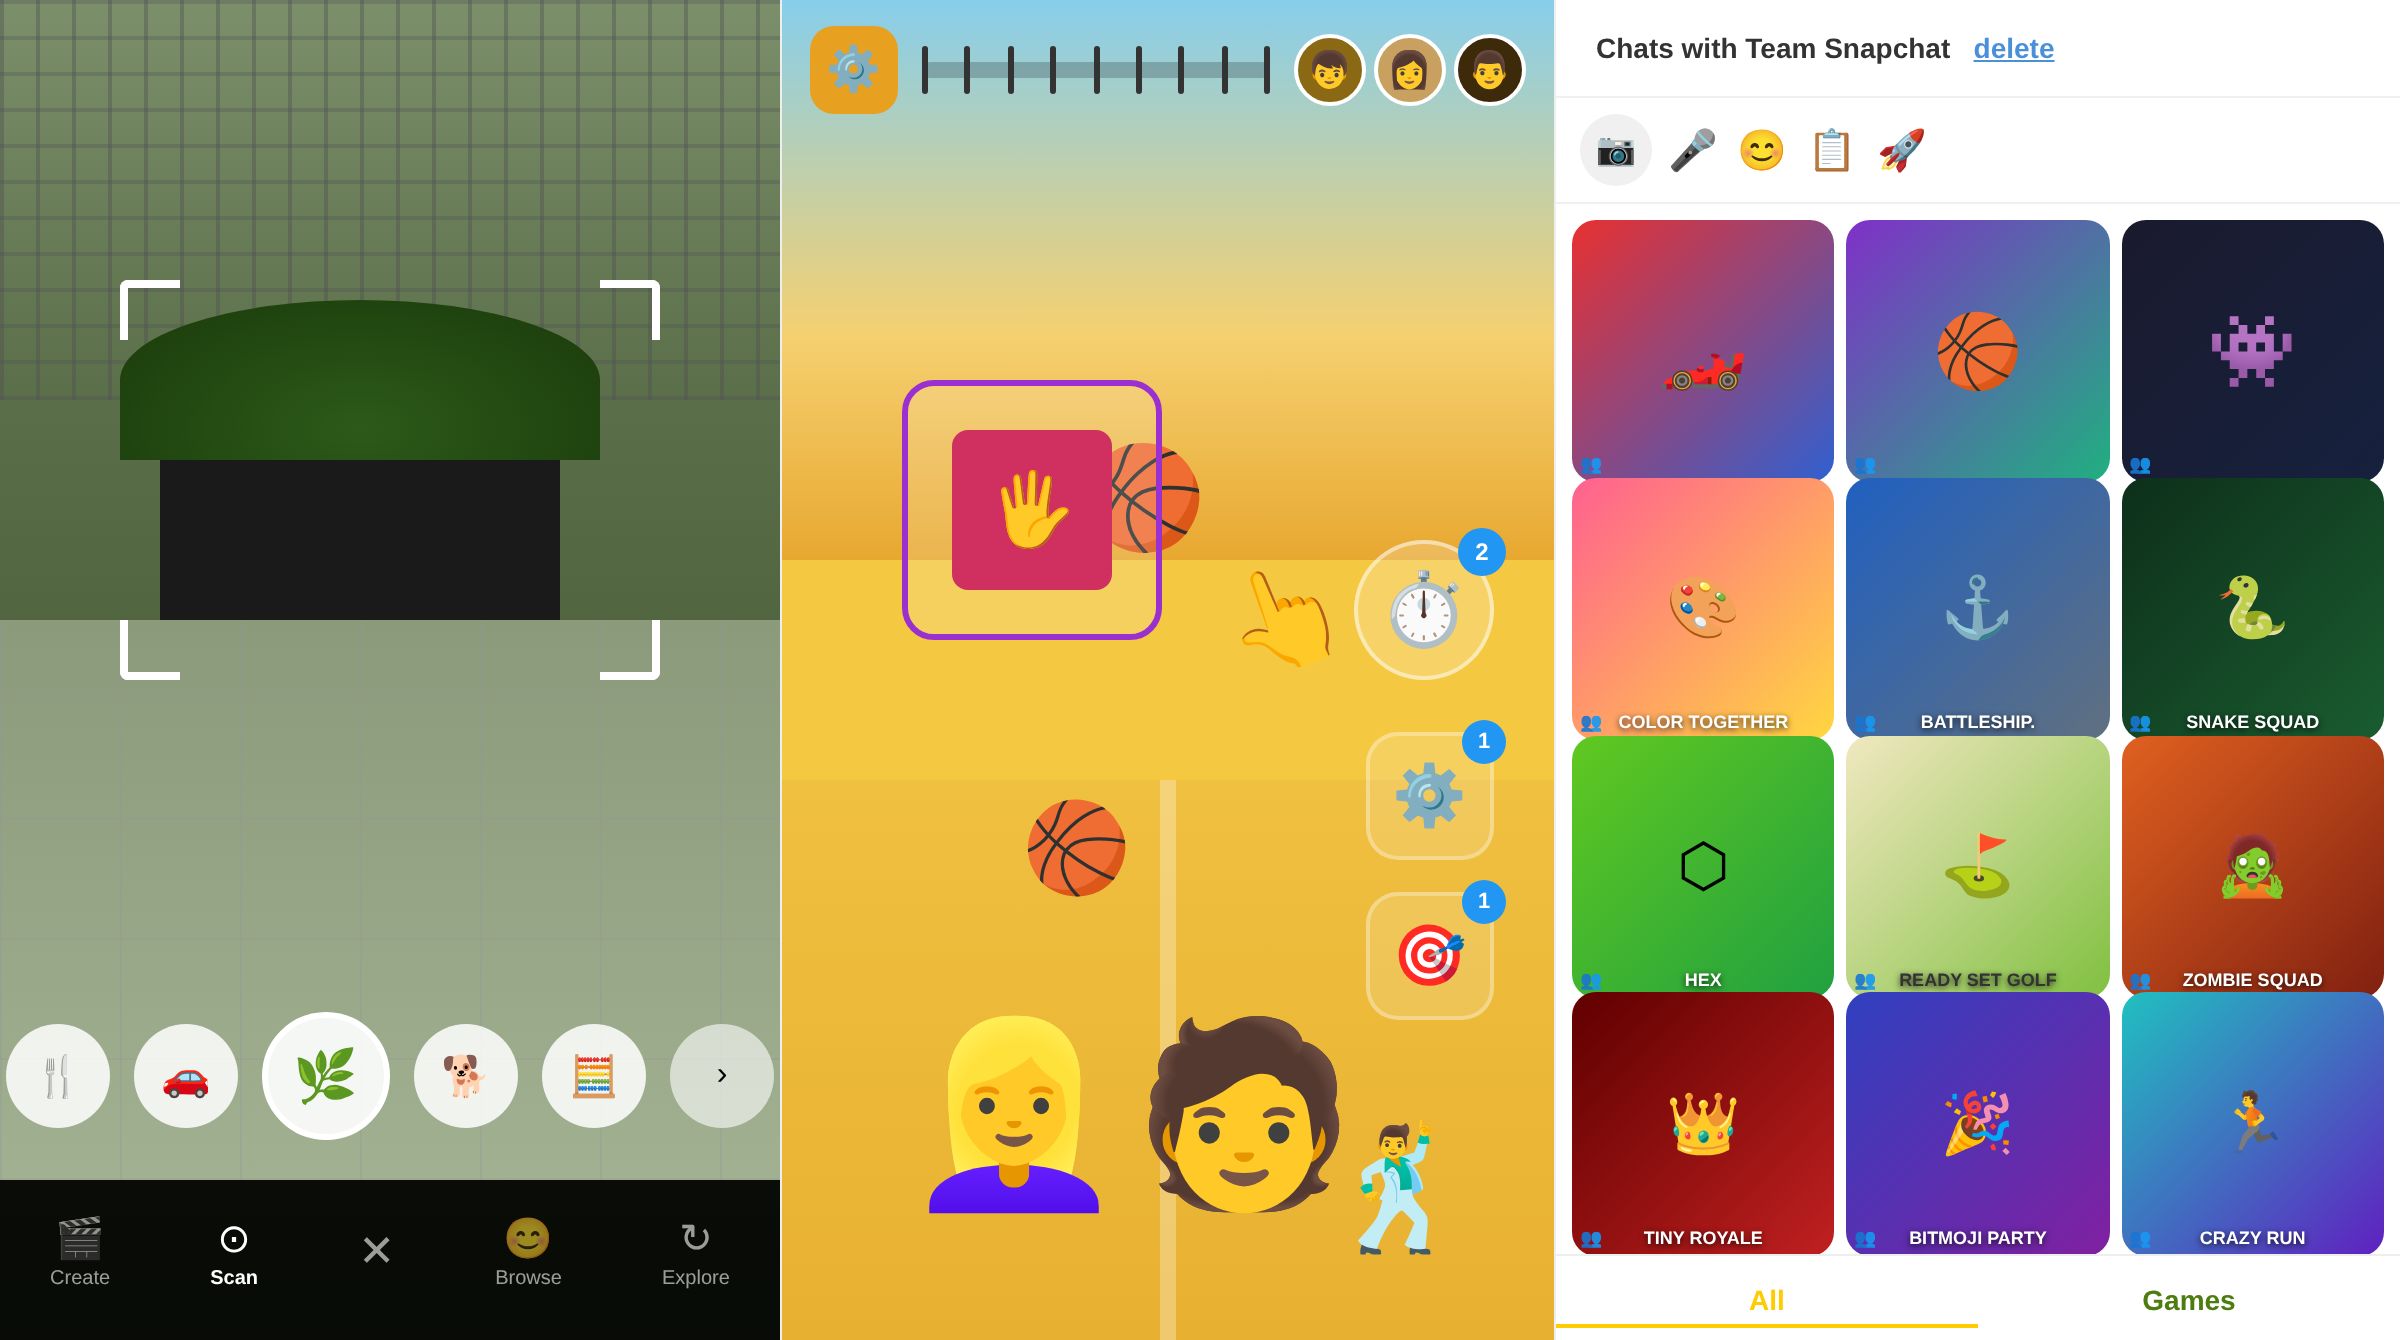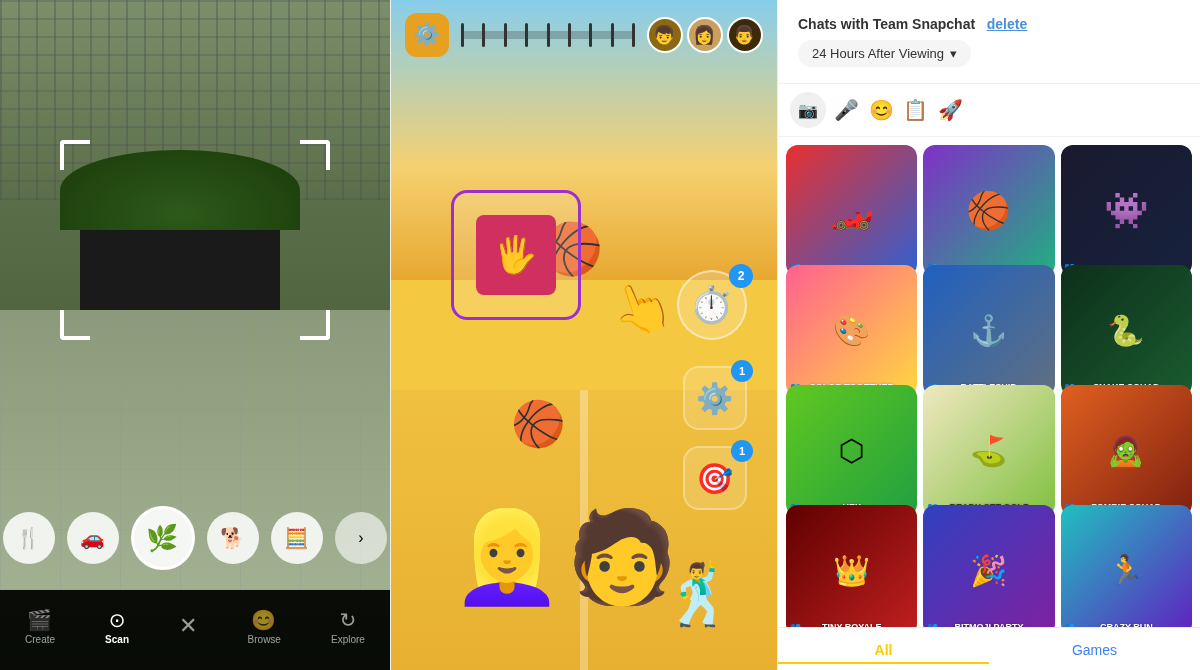--- a/index.html
+++ b/index.html
@@ -532,22 +532,22 @@
     
     .chat-bottom-tabs {
       display: flex;
       border-top: 1px solid #eee;
       padding: 10px 0 6px;
     }
     .chat-tab {
       flex: 1;
       text-align: center;
       font-size: 14px;
-      font-weight: 400;
-      color: #3b82f6;
+      font-weight: 700;
+      color: #4d7c0f;
       cursor: pointer;
       padding: 4px 0;
       border-bottom: 2px solid transparent;
     }
     .chat-tab.active {
       color: #ffcc00;
       border-bottom: 2px solid #ffcc00;
       font-weight: 700;
     }
 
@@ -685,24 +685,20 @@
 
 <div class="panel-chat">
 
   <div class="chat-header">
     <div class="chat-title">
       <span>Chats with</span>
       <span>Team Snapchat</span>
       &nbsp;
       <span style="color:#4a90d9; text-decoration: underline; cursor: pointer;">delete</span>
     </div>
-    <button class="chat-duration-btn">
-      <span>24 Hours After Viewing</span>
-      <span>▾</span>
-    </button>
   </div>
 
   <div class="chat-input-row">
     <div class="camera-icon-btn">📷</div>
     <div class="chat-action-icons">
       <span class="chat-action-icon">🎤</span>
       <span class="chat-action-icon">😊</span>
       <span class="chat-action-icon">📋</span>
       <span class="chat-action-icon">🚀</span>
     </div>

